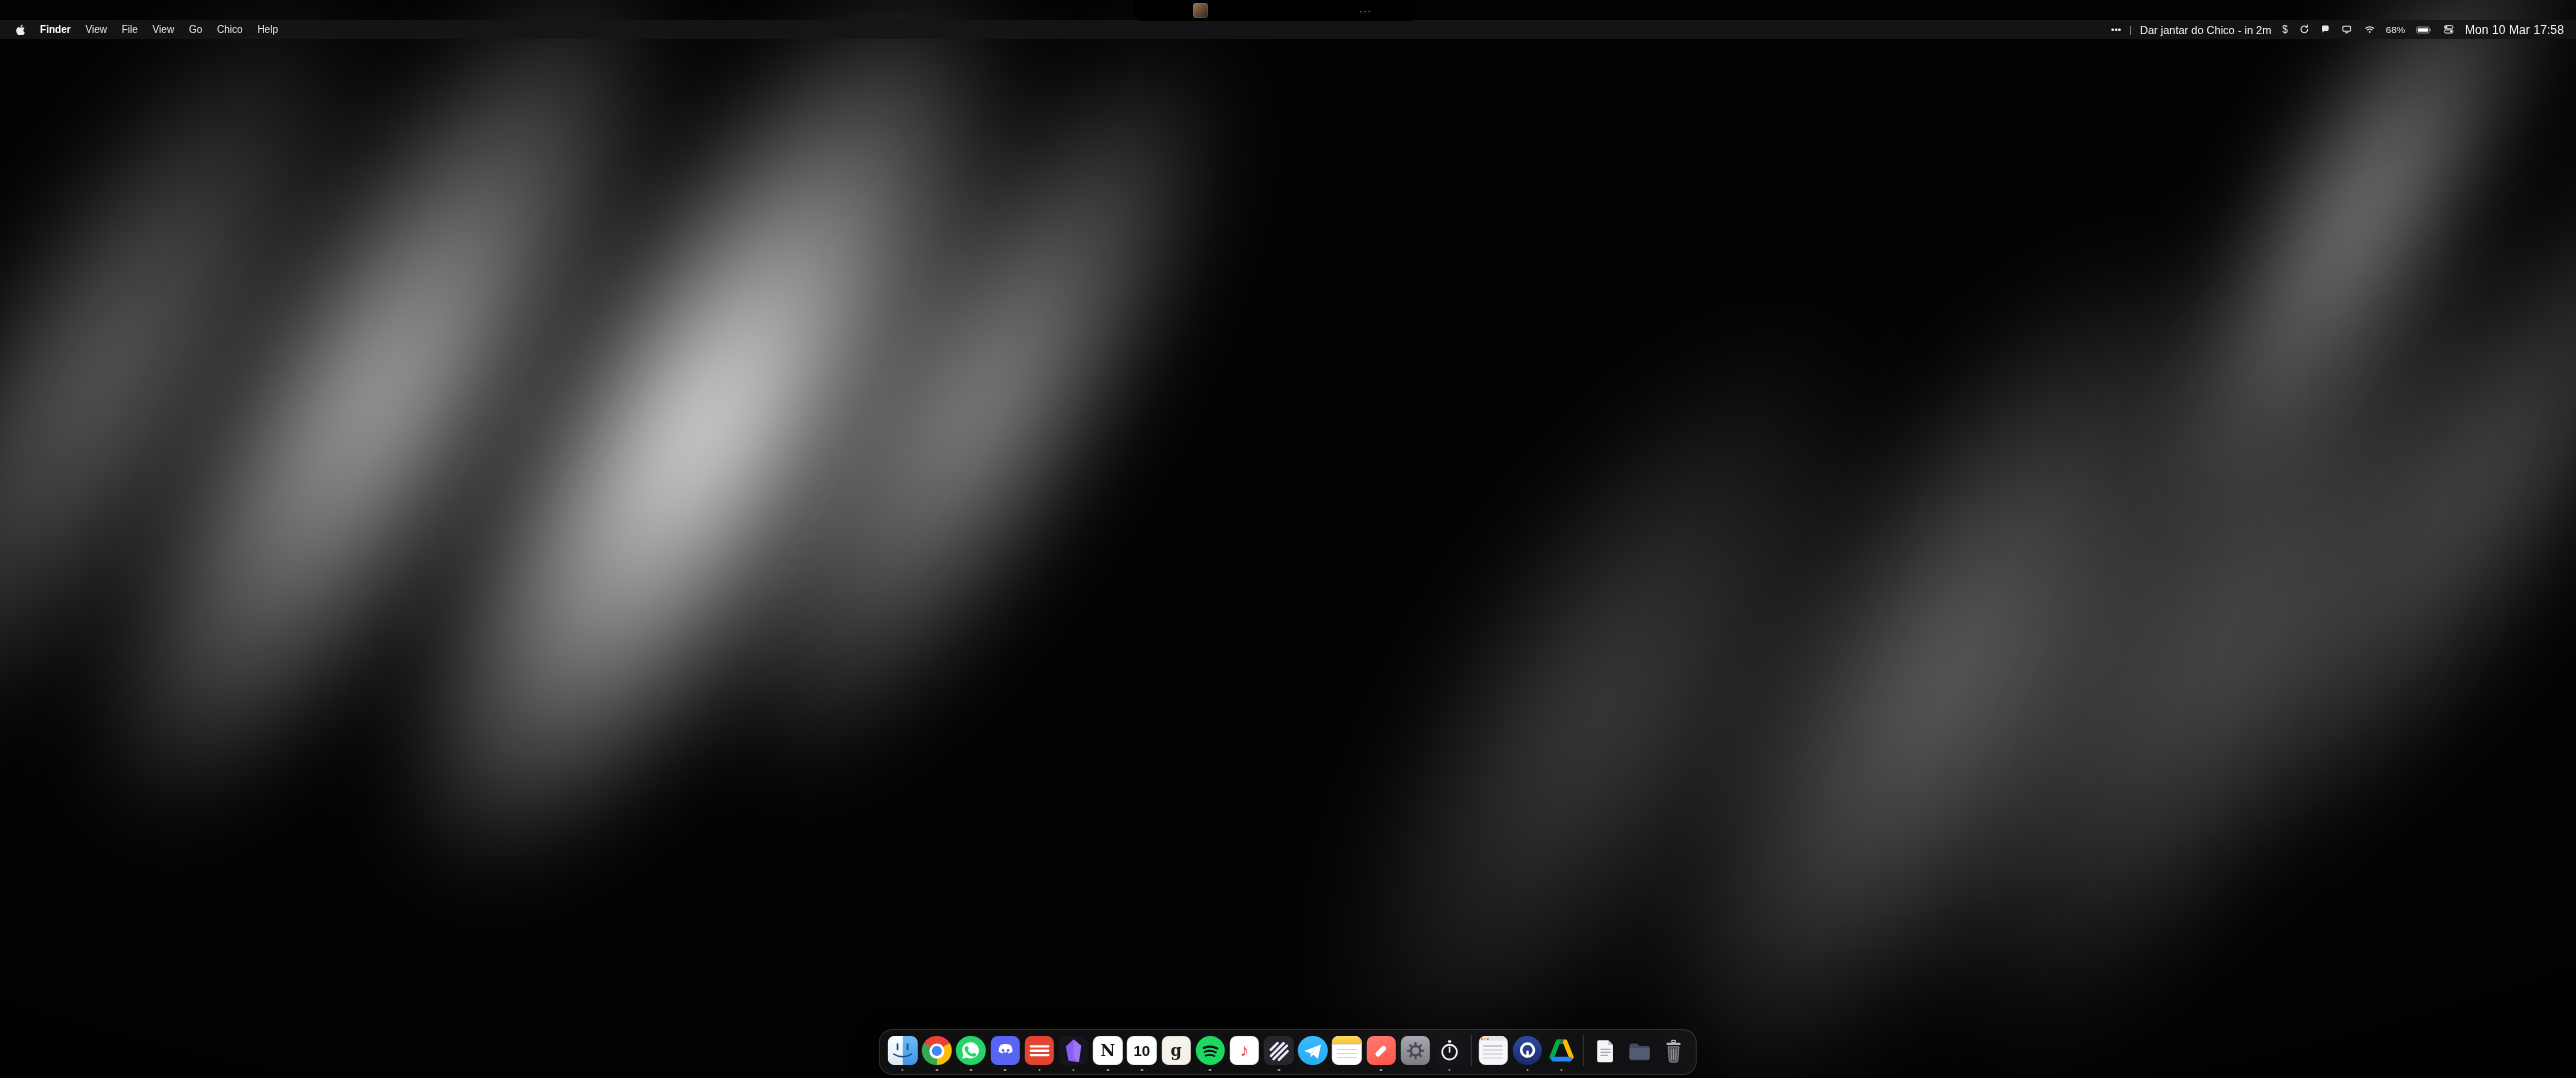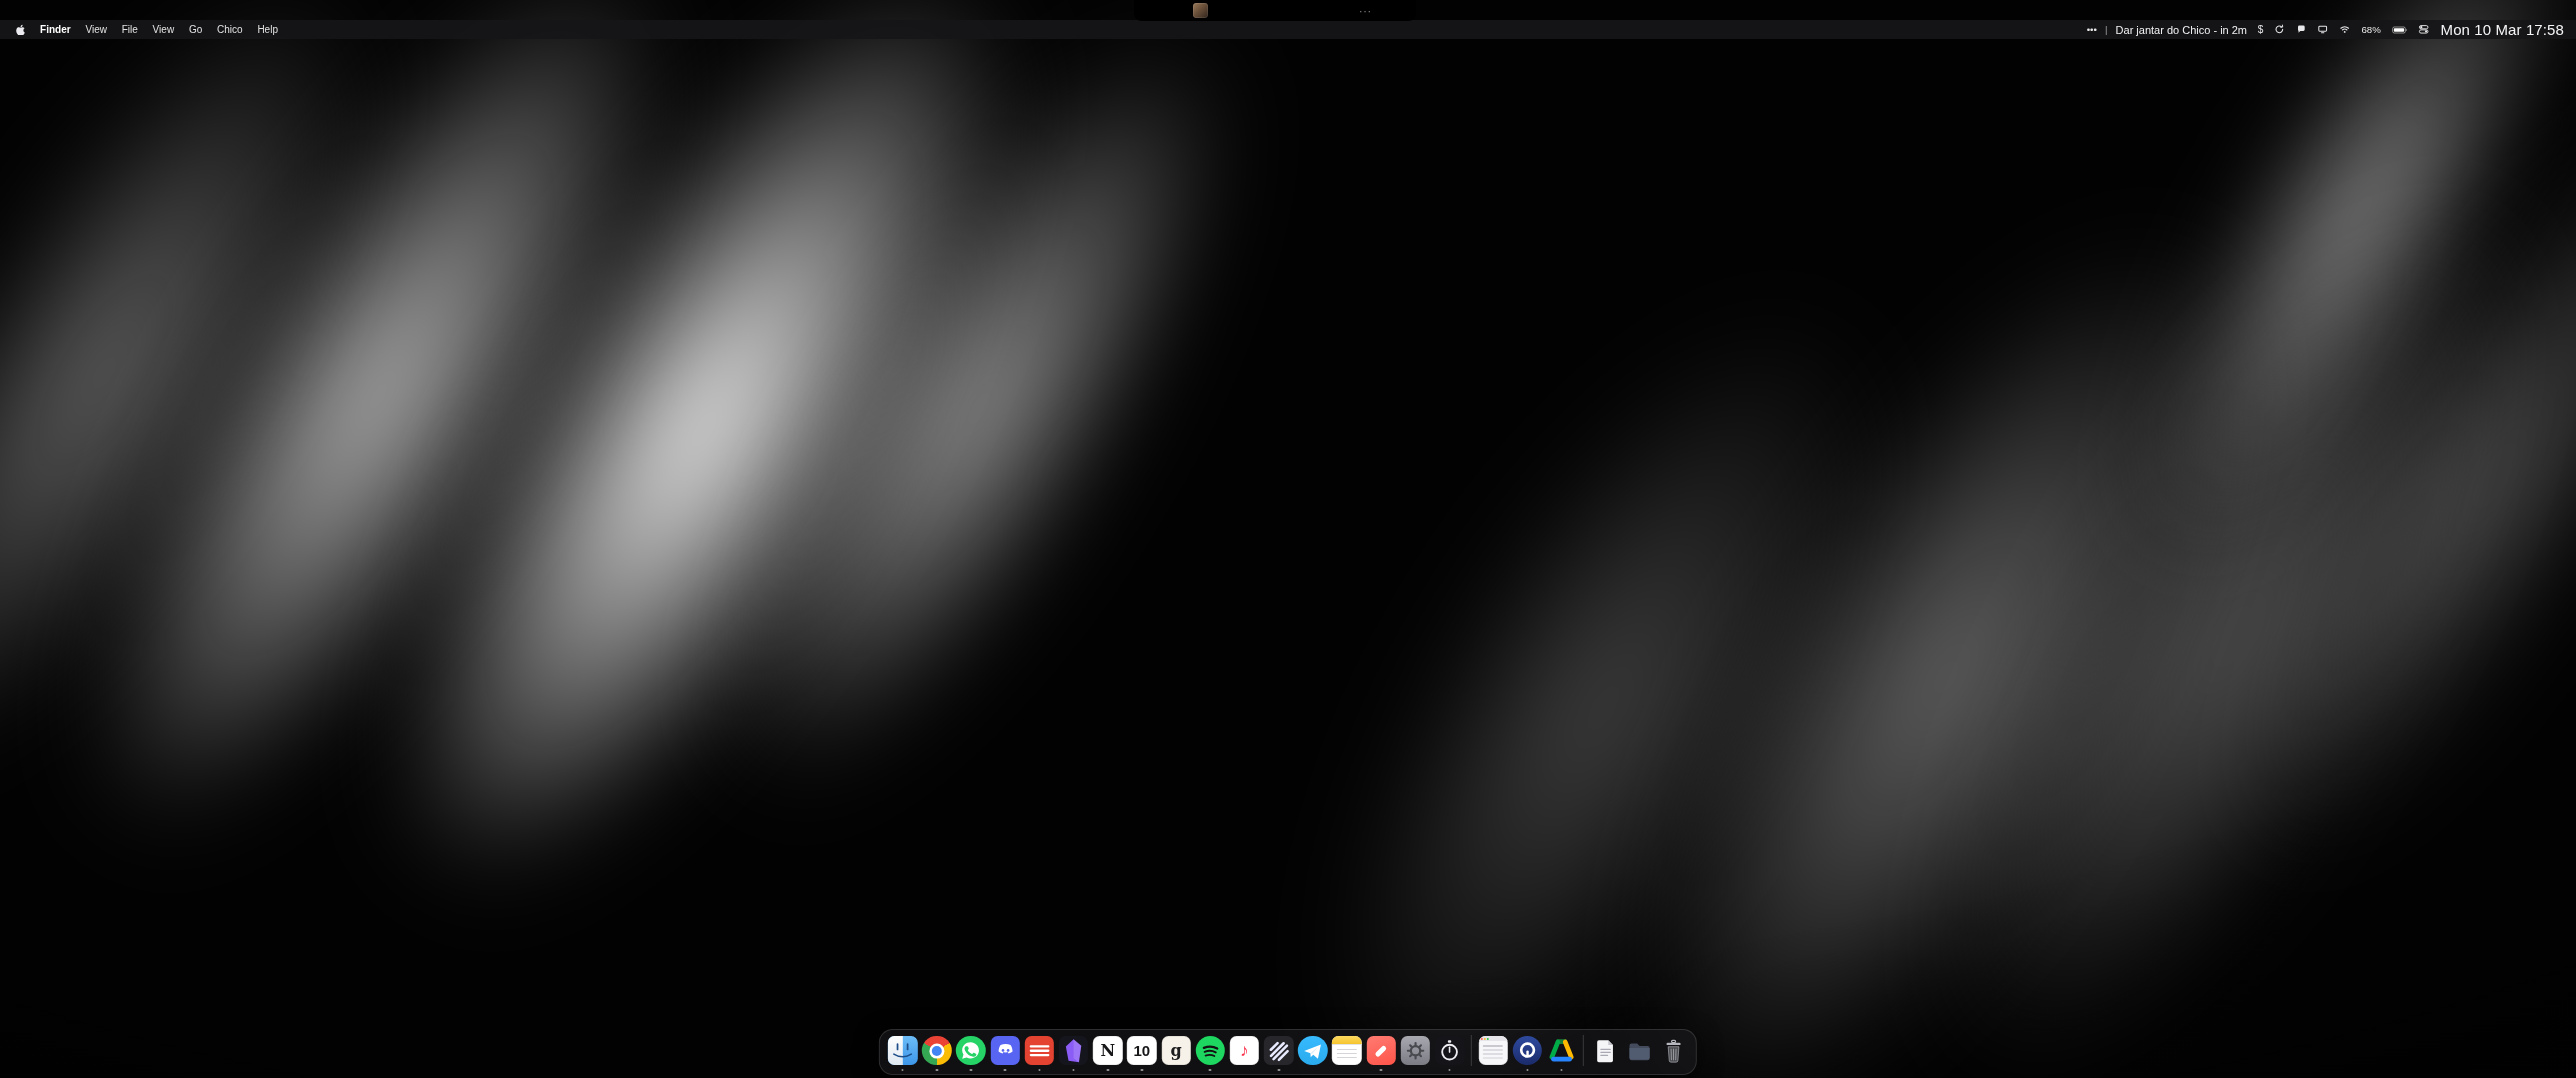--- a/index.html
+++ b/index.html
@@ -17,21 +17,21 @@
     background:rgba(22,22,24,.93);display:flex;align-items:center;justify-content:space-between;
     padding:0 6.7px;font-size:10px;margin-top:20px;}
   .mb-left,.mb-right{display:flex;align-items:center;height:100%;}
   .mb-item{padding:0 7.4px;height:100%;display:flex;align-items:center;color:rgba(255,255,255,.88);white-space:nowrap;}
   .mb-apple{padding:0 8px;display:flex;align-items:center;height:100%;}
   .app-name{font-weight:700;color:#fff;}
   .mb-status{padding:0 5.4px;height:100%;display:flex;align-items:center;color:rgba(255,255,255,.9);white-space:nowrap;font-size:9.7px;}
   .mb-glyph{font-size:10px;color:#e8e8ea;}
   .mb-sep{color:rgba(255,255,255,.55);padding:0 2.7px;}
   .event-text{font-size:11px;color:#f2f2f4;}
-  .clock{font-size:15px;color:#f5f5f7;letter-spacing:0.1px;}
+  .clock{font-size:12px;color:#f5f5f7;letter-spacing:0.1px;}
   .mb-status svg{display:block;}
 
   
   .notch{position:absolute;top:0;left:50%;margin-left:-154px;width:282px;height:21px;z-index:25;
     background:#000;border-radius:0 0 7.4px 7.4px;}
   .notch .album{position:absolute;left:59px;top:2.7px;width:15.4px;height:15.4px;border-radius:3.4px;
     background:linear-gradient(135deg,#9a7b5a 0%,#6b503a 45%,#2f241c 100%);
     box-shadow:inset 0 0 0 0.7px rgba(255,255,255,.12);}
   .notch .more{position:absolute;left:225px;top:0;height:100%;display:flex;align-items:center;
     color:#8e8e93;font-size:10.7px;letter-spacing:0.7px;}

